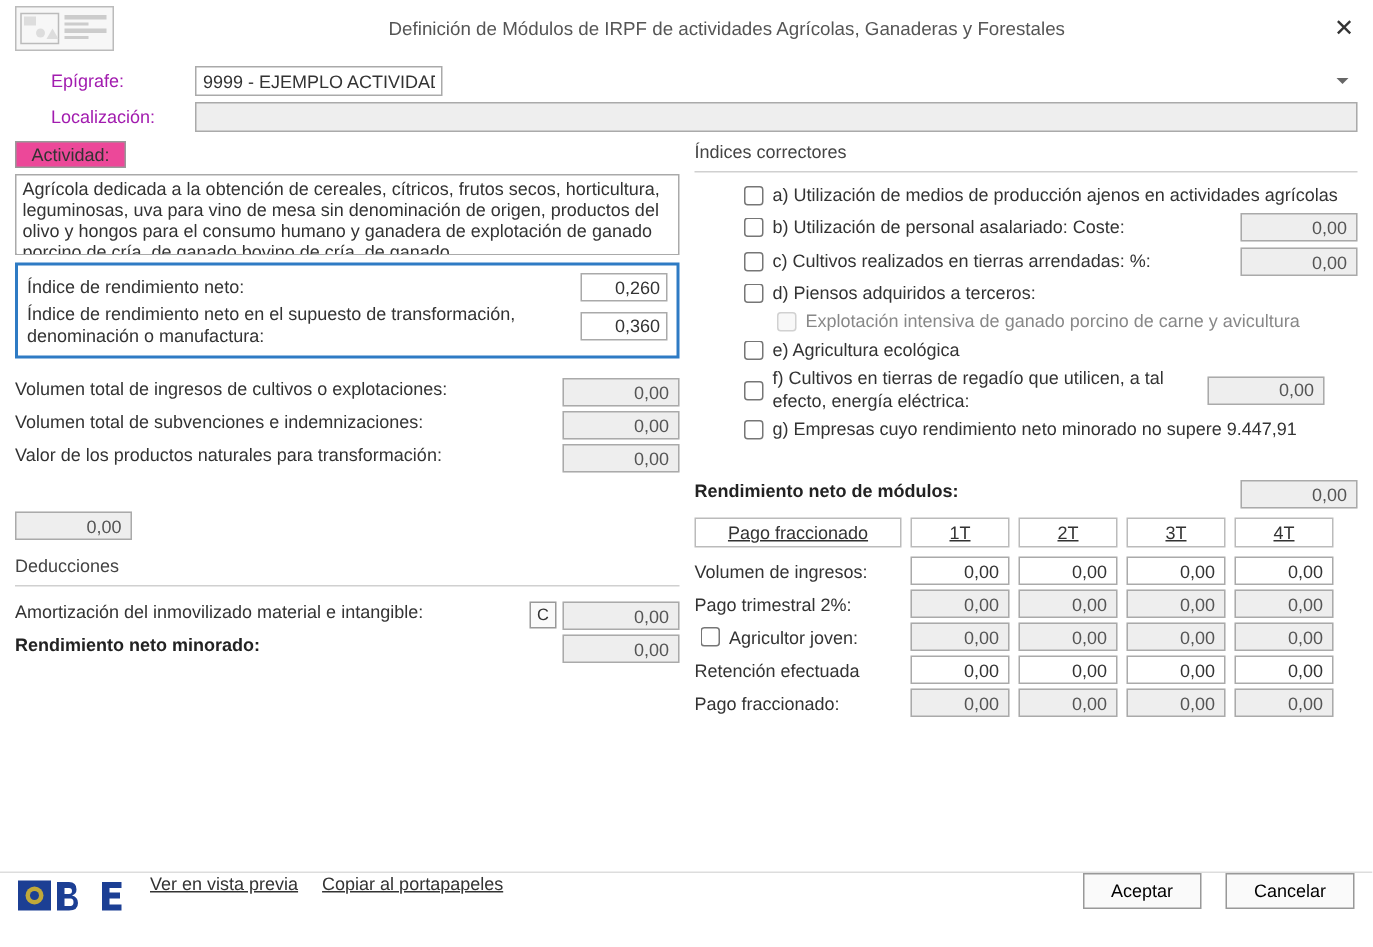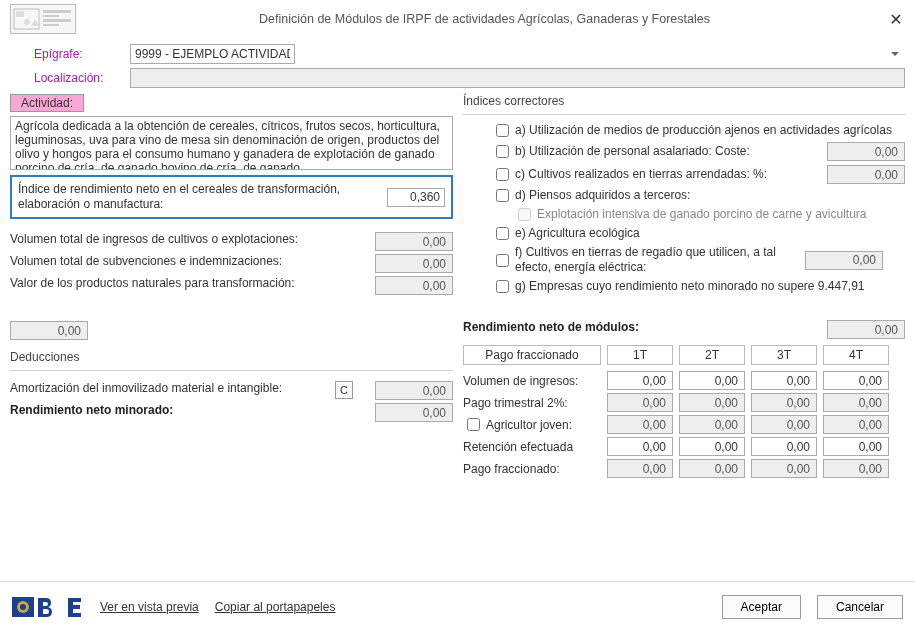--- a/index.html
+++ b/index.html
@@ -32,21 +32,21 @@
     border-left:4px solid transparent; border-right:4px solid transparent;
     border-top:4px solid #666;
   }
   .loc-input { flex:1; height:20px; border:1px solid #aaa; background:#eeeeee; color:#777; }
 
   .two-col { display:flex; gap:10px; margin-top:6px; }
   .col-left { width:443px; }
   .col-right { flex:1; }
 
   .btn-small {
-    display:inline-block; border:1px solid #999; background:#f9a8d4;
+    display:inline-block; border:1px solid #999; background:#ec4899;
     padding:1px 10px; font-size:12px; cursor:pointer;
   }
 
   .desc-box {
     margin-top:4px; width:100%; height:54px;
     border:1px solid #aaa; font-family:inherit; font-size:12px;
     padding:2px 4px; resize:none; overflow-y:scroll; color:#333;
   }
 
   .blue-frame {
@@ -56,21 +56,21 @@
   .blue-frame .ftxt { flex:1; color:#333; font-size:12px; line-height:1.25; }
   .num-in {
     width:58px; height:19px; border:1px solid #aaa; background:#fff;
     text-align:right; padding:0 4px; font-family:inherit; font-size:12px; color:#333;
   }
   .num-ro {
     width:78px; height:19px; border:1px solid #aaa; background:#eeeeee;
     text-align:right; padding:0 6px; font-family:inherit; font-size:12px; color:#555;
   }
 
-  .pair-row { display:flex; align-items:flex-start; margin:3px 0;gap:18px; }
+  .pair-row { display:flex; align-items:flex-start; margin:3px 0; }
   .pair-row .plabel { flex:1; line-height:1.25; }
 
   .bold { font-weight:600; color:#222; }
 
   .deduc-label { font-weight:400; color:#444; margin-top:10px; margin-bottom:6px; }
 
   .sq-btn {
     width:18px; height:18px; border:1px solid #999; background:#fafafa;
     display:flex; align-items:center; justify-content:center; font-size:11px; cursor:pointer;
     margin-right:4px;
@@ -80,42 +80,42 @@
 
   .chk-row { display:flex; align-items:center; margin:4px 0; line-height:1.25;padding-left:33px; }
   .chk-row input[type=checkbox] { width:13px; height:13px; margin:0 6px 0 0; }
   .chk-row .ctext { flex:1; }
   .chk-row .after-field { width:78px; }
 
   .indent { margin-left:22px; color:#888; }
 
   .tbl { margin-top:6px; }
   .tbl .thead, .tbl .trow { display:flex; align-items:center; gap:6px; }
-  .tbl .thead { margin-bottom:6px; }
+  .tbl .thead { margin-bottom:6px;text-decoration:underline; }
   .tbl .cell-lbl { width:138px; }
   .tbl .thead .hcol {
     width:66px; text-align:center; font-size:12px; color:#333;
   }
   .tbl .thead .hfirst {
     width:138px; text-align:center; border:1px solid #bbb; padding:2px 0; background:#fff;
   }
   .tbl .thead .hcol.box {
     border:1px solid #bbb; padding:2px 0; background:#fff;
   }
   .tbl .trow { margin:3px 0; }
   .tbl .tcell {
     width:66px; height:19px; border:1px solid #aaa; background:#eeeeee;
     text-align:right; padding:0 6px; font-size:12px; color:#555;
   }
   .tbl .tcell.ed { background:#fff; color:#333; }
 
   .footer {
     position:absolute; left:0; right:0; bottom:0;
     border-top:1px solid #ddd; height:50px;
-    display:flex; align-items:center; padding:0 12px; gap:16px;
+    display:flex; align-items:flex-start; padding:0 12px; gap:16px;
   }
   .boe-logo { width:72px; height:30px; display:flex; align-items:center; }
   .boe-logo svg { display:block; }
   .flink { color:#333; text-decoration:underline; cursor:pointer; font-size:12px; }
   .fspacer { flex:1; }
   .btn {
     border:1px solid #999; background:#fafafa; padding:4px 18px;
     font-family:inherit; font-size:12px; cursor:pointer;
   }
 </style>
@@ -152,21 +152,25 @@
   </div>
 
   <div class="two-col">
 
     <div class="col-left">
       <span class="btn-small">Actividad:</span>
       <textarea class="desc-box" readonly="" style="">Agrícola dedicada a la obtención de cereales, cítricos, frutos secos, horticultura, leguminosas, uva para vino de mesa sin denominación de origen, productos del olivo y hongos para el consumo humano y ganadera de explotación de ganado porcino de cría, de ganado bovino de cría, de ganado</textarea>
 
       <div class="blue-frame">
         <div class="frow">
-          <div class="ftxt">Índice de rendimiento neto en el cereales de transformación, elaboración o manufactura:</div>
+          <div class="ftxt">Índice de rendimiento neto:</div>
+          <input class="num-in" value="0,260" style="">
+        </div>
+        <div class="frow">
+          <div class="ftxt">Índice de rendimiento neto en el supuesto de transformación, denominación o manufactura:</div>
           <input class="num-in" value="0,360" style="">
         </div>
       </div>
 
       <div style="height:10px"></div>
 
       <div class="pair-row">
         <div class="plabel">Volumen total de ingresos de cultivos o explotaciones:</div>
         <input class="num-ro" readonly="" value="0,00" style="">
       </div>

